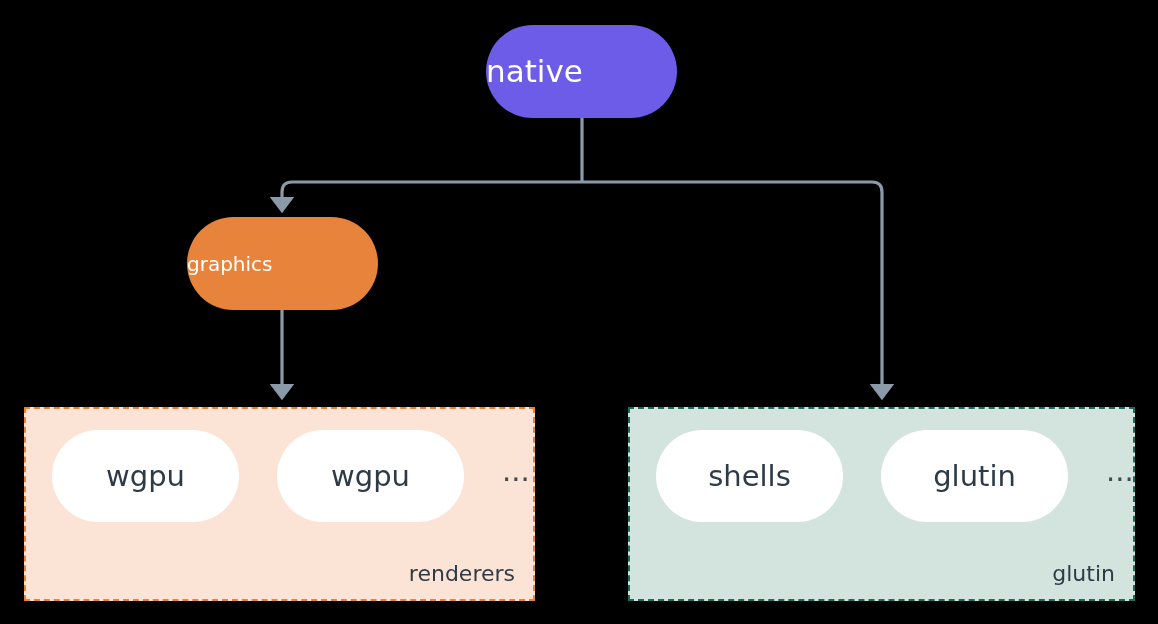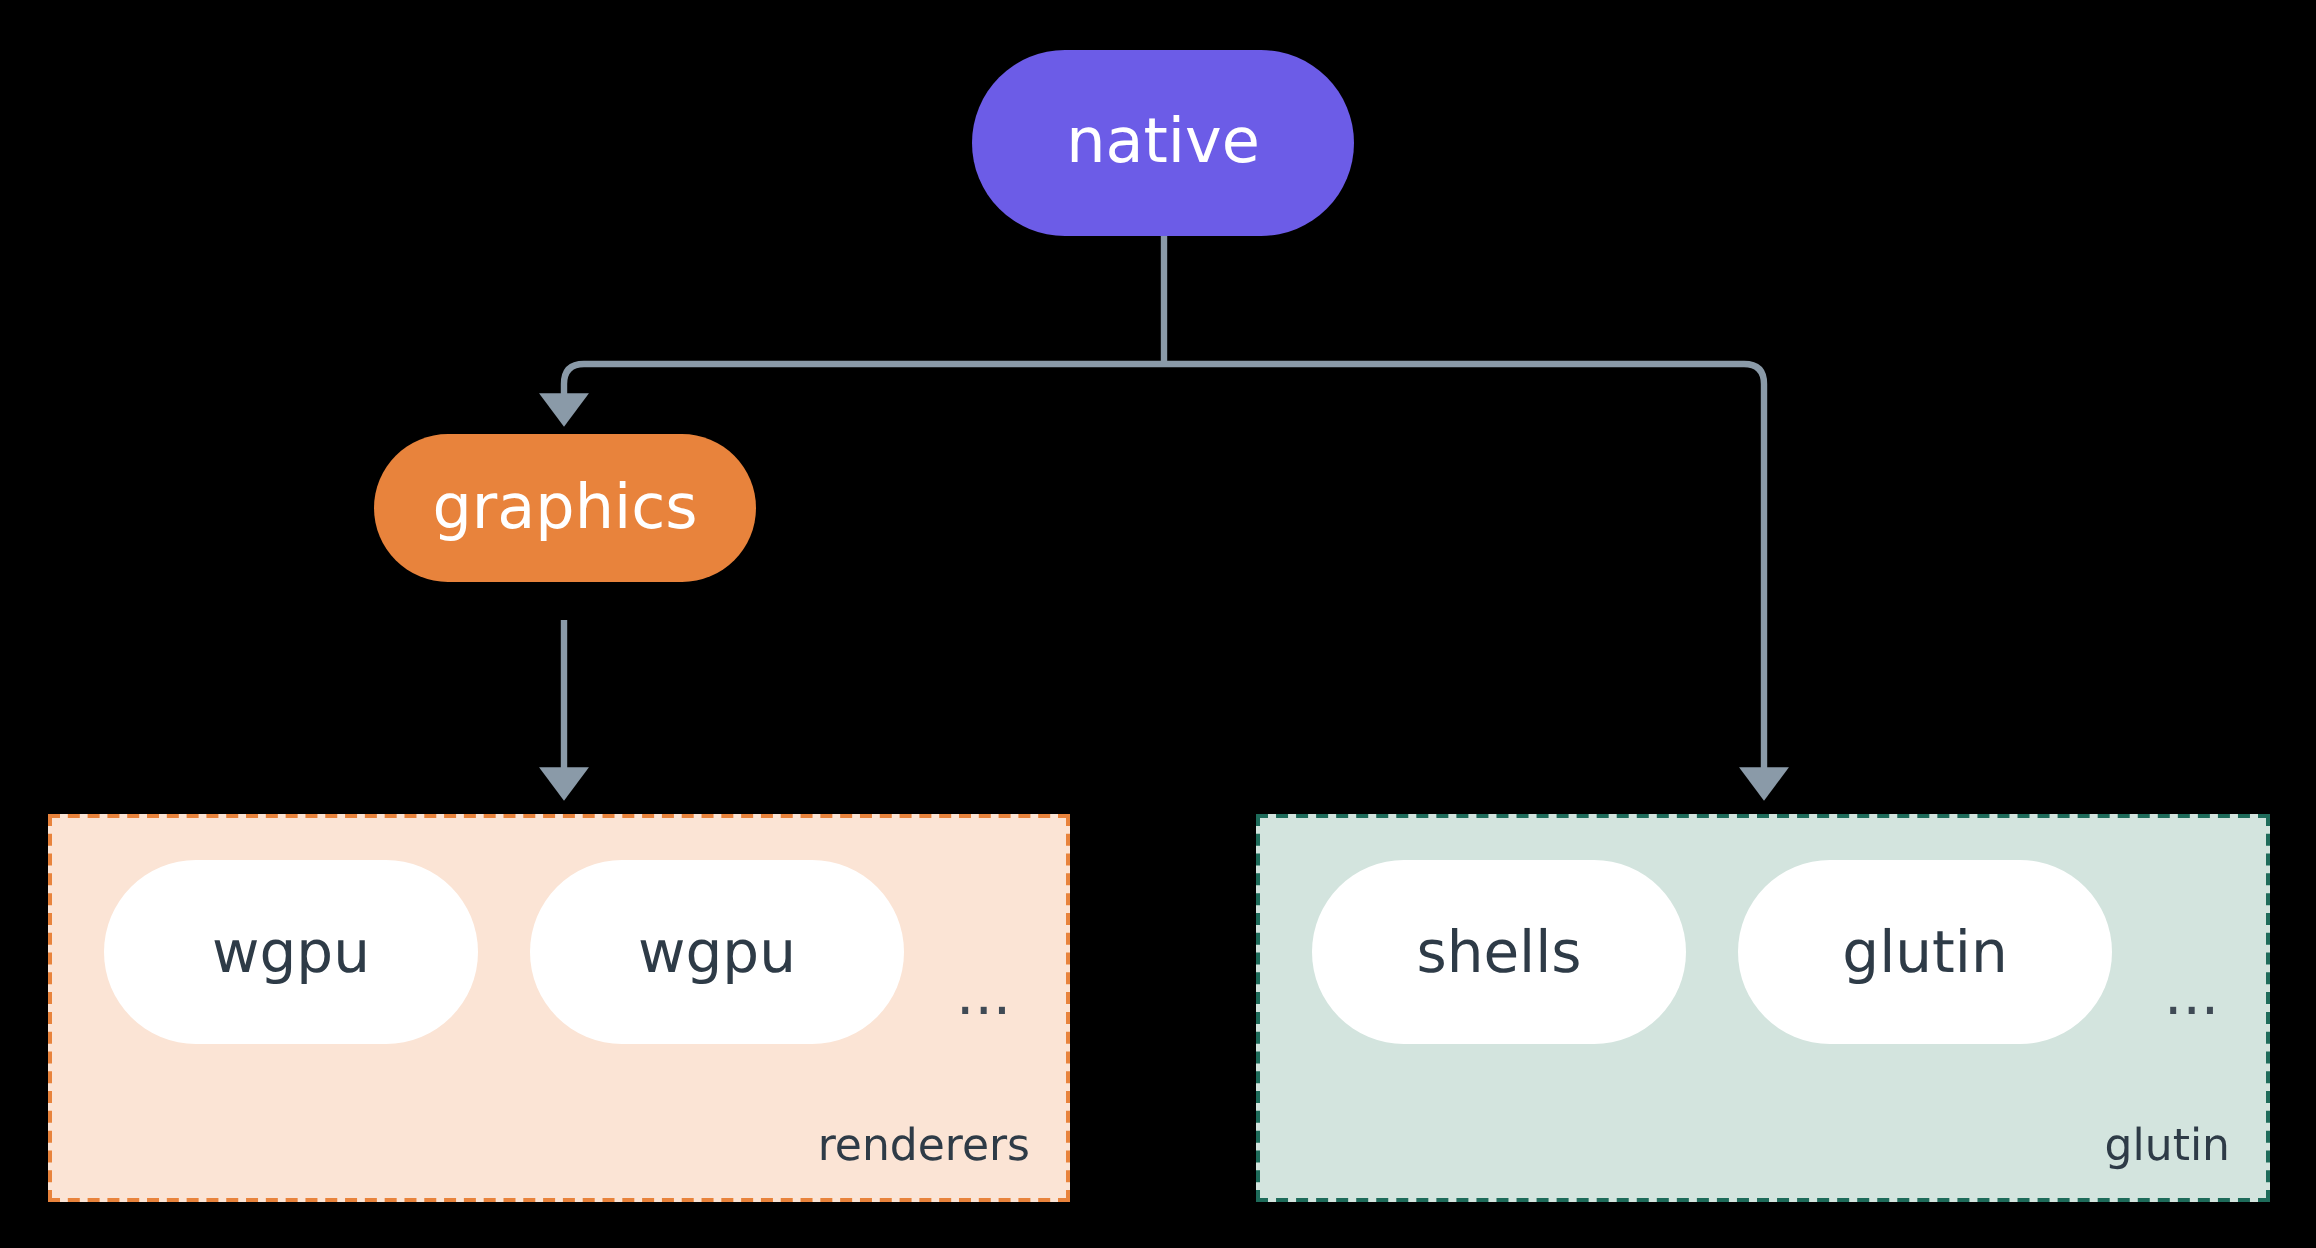--- a/index.html
+++ b/index.html
@@ -40,45 +40,44 @@
     width: 1158px;
     height: 624px;
     z-index: 2;
   }
 
   
   .node-pill {
     position: absolute;
     display: flex;
     align-items: center;
-    justify-content: center;
     border-radius: 999px;
     box-sizing: border-box;
     text-align: center;
     line-height: 1;
   }
 
   .node-native {
     left: 486px;
     top: 25px;
     width: 191px;
     height: 93px;
     background: #6c5ce7;
     color: #ffffff;
     font-size: 31px;
   }
 
   .node-graphics {
     left: 187px;
     top: 217px;
     width: 191px;
-    height: 74px;
+    height: 93px;
     background: #e8833c;
     color: #ffffff;
-    font-size: 31px;
+    font-size: 20px;
   }
 
   
   .cluster {
     position: absolute;
     box-sizing: border-box;
     border-width: 2px;
     border-style: dashed;
   }
 
@@ -109,22 +108,22 @@
     line-height: 1;
     text-align: center;
   }
 
   
   .leaf-row {
     position: absolute;
     left: 26px;
     top: 21px;
     display: flex;
-    align-items: flex-end;
-    gap: 26px;
+    align-items: center;
+    gap: 38px;
   }
 
   .leaf-pill {
     width: 187px;
     height: 92px;
     border-radius: 999px;
     background: #ffffff;
     color: #2e3b47;
     display: flex;
     align-items: center;

